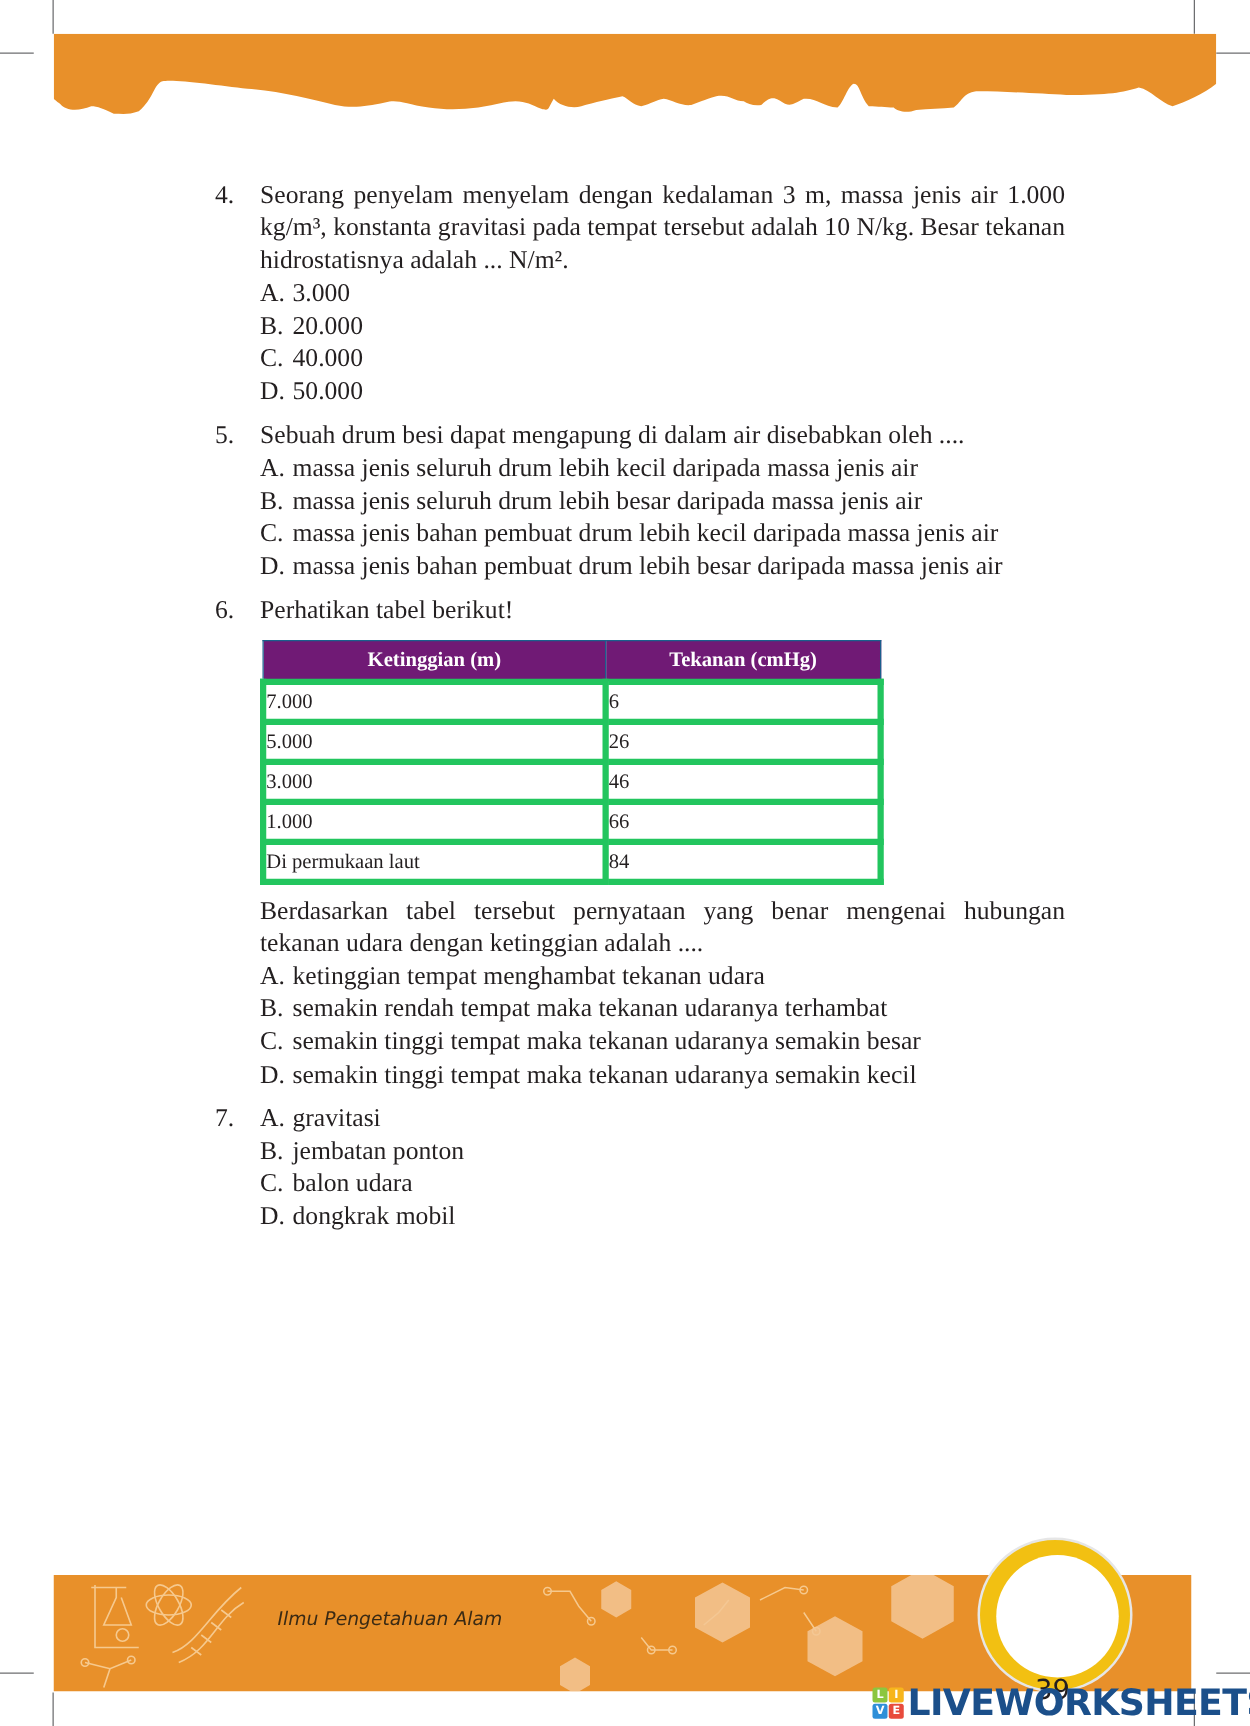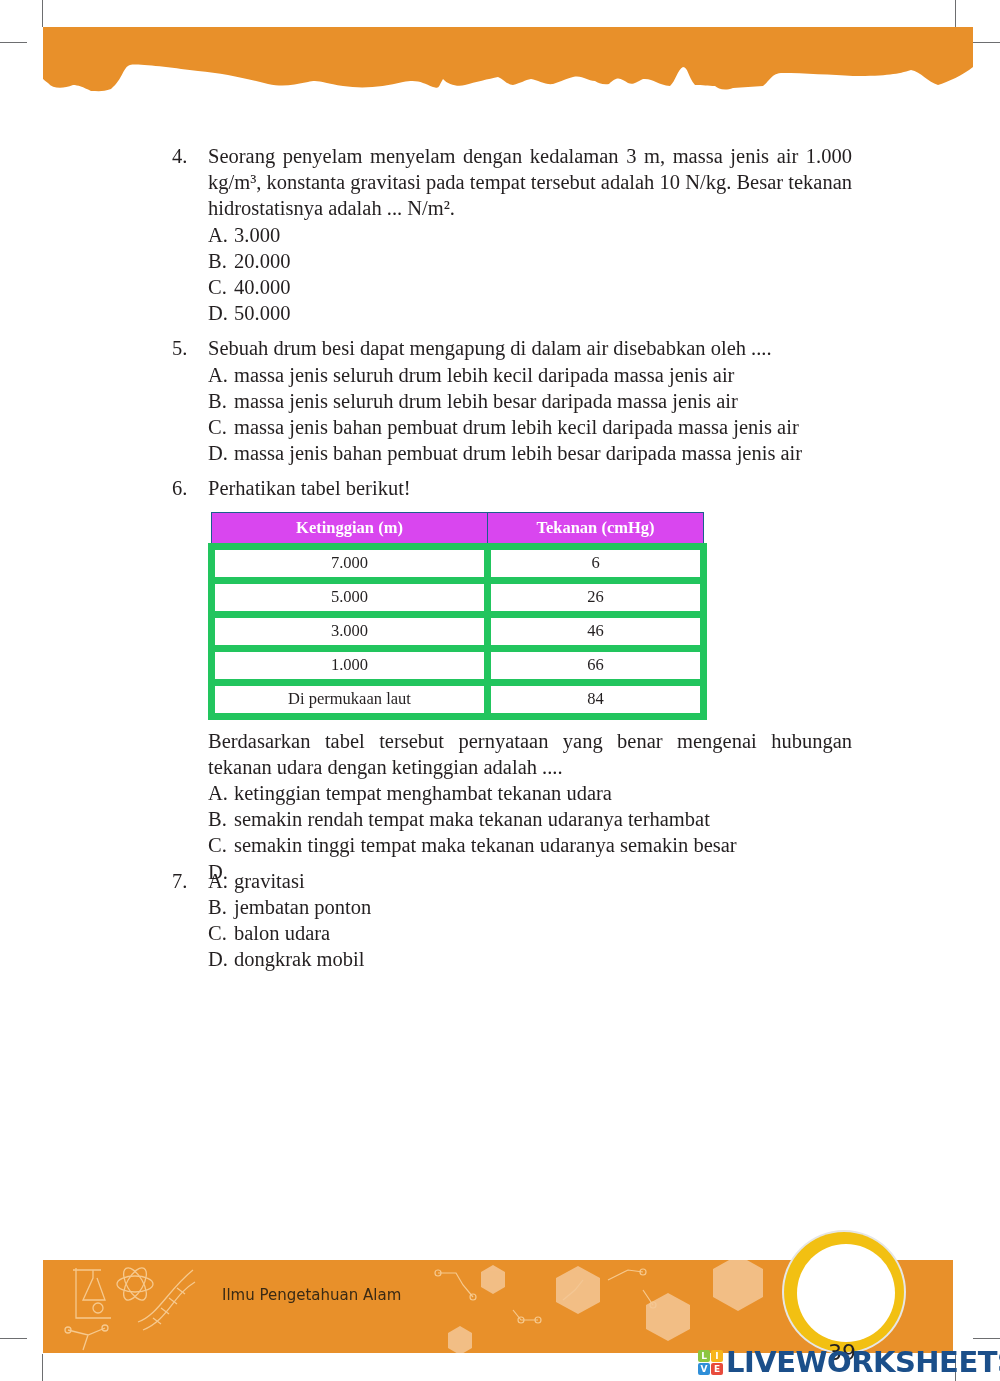--- a/index.html
+++ b/index.html
@@ -8,25 +8,25 @@
   .crop { position:absolute; background:#6d6e70; }
   .header-band { position:absolute; left:43px; top:27px; width:930px; height:70px; }
   .content { position:absolute; left:172px; top:143px; width:680px; font-family:"Liberation Serif", serif;
              font-size:20.5px; line-height:26.2px; }
   .q { position:relative; padding-left:36px; margin-bottom:9px; }
   .q-num { position:absolute; left:0; top:0; }
   .q-text { text-align:justify; }
   .opt { position:relative; padding-left:26px; text-align:justify; }
   .opt-letter { position:absolute; left:0; top:0; }
   table.data { border-collapse:collapse; width:499px; margin:10px 0 8px 0; font-size:16.5px; }
-  table.data th { background:#d946ef; color:#ffffff; font-weight:bold; height:28px; border:1px solid #1a5f8c; }
-  table.data td { border:7px solid #22c55e; text-align:center; height:27px; padding:0; }
+  table.data th { background:#701a75; color:#ffffff; font-weight:bold; height:28px; border:1px solid #1a5f8c; }
+  table.data td { border:5px solid #22c55e; height:27px; padding:0; }
   table.data td.c1 { width:269px; }
   .footer-band { position:absolute; left:43px; top:1260px; width:910px; height:93px; background:#e8902a; overflow:hidden; }
-  .footer-title { position:absolute; left:222px; top:1286px; font-family:"DejaVu Sans", sans-serif; font-size:15px; color:#3a2a14; }
+  .footer-title { position:absolute; left:222px; top:1286px; font-family:"DejaVu Sans", sans-serif; font-size:15px; color:#3a2a14;font-style:italic; }
   .page-circle-outer { position:absolute; left:784px; top:1232px; width:120px; height:120px; border-radius:50%;
                        background:#f2c012; box-shadow:0 0 0 2px #e6e6e6; }
   .page-circle-inner { position:absolute; left:797px; top:1244px; width:98px; height:98px; border-radius:50%; background:#ffffff; }
   .page-number { position:absolute; left:797px; top:1340px; width:90px; text-align:center;
                  font-family:"DejaVu Sans", sans-serif; font-size:22px; color:#231f20; }
   .brand { position:absolute; left:698px; top:1344px; height:36px; display:flex; align-items:center; }
   .brand-tiles { display:grid; grid-template-columns:12px 12px; grid-template-rows:12px 12px; gap:1px; margin-right:3px; }
   .tile { font-family:"DejaVu Sans", sans-serif; font-size:9px; font-weight:bold; color:#fff; text-align:center; line-height:12px; border-radius:2px; }
   .brand-text { font-family:"DejaVu Sans", sans-serif; font-weight:bold; font-size:29px; color:#1b4f8a; letter-spacing:-0.5px; }
 </style>
@@ -96,21 +96,21 @@
         <tr>
             <td class="c1">Di permukaan laut</td>
             <td>84</td>
           </tr>
       </tbody>
     </table>
     <div class="q-text">Berdasarkan tabel tersebut pernyataan yang benar mengenai hubungan tekanan udara dengan ketinggian  adalah ....</div>
     <div class="opt"><span class="opt-letter">A.</span><span>ketinggian tempat menghambat tekanan udara</span></div>
     <div class="opt"><span class="opt-letter">B.</span><span>semakin rendah tempat maka tekanan udaranya terhambat</span></div>
     <div class="opt"><span class="opt-letter">C.</span><span>semakin tinggi tempat maka tekanan udaranya semakin besar</span></div>
-    <div class="opt"><span class="opt-letter">D.</span></div>
+    <div class="opt"><span class="opt-letter">D.</span><span>semakin tinggi tempat maka tekanan udaranya semakin kecil</span></div>
   </div>
 
   <div class="q">
     <span class="q-num">7.</span>
     <div class="opt"><span class="opt-letter">A.</span><span>gravitasi</span></div>
     <div class="opt"><span class="opt-letter">B.</span><span>jembatan ponton</span></div>
     <div class="opt"><span class="opt-letter">C.</span><span>balon udara</span></div>
     <div class="opt"><span class="opt-letter">D.</span><span>dongkrak mobil</span></div>
   </div>
 </div>

